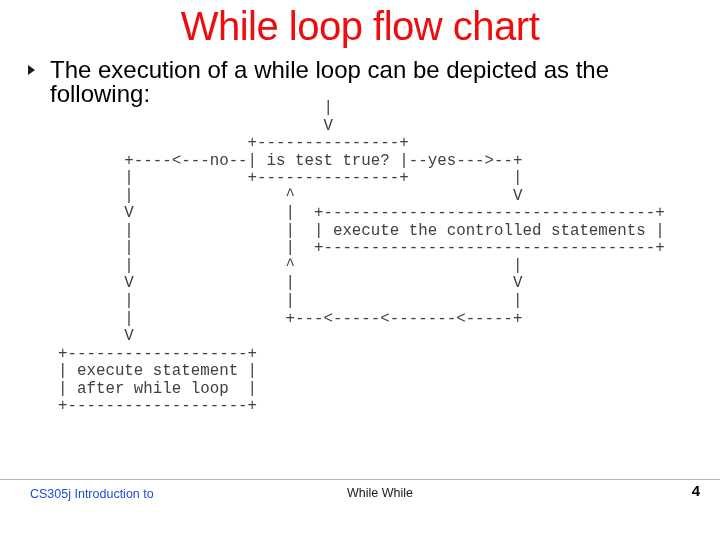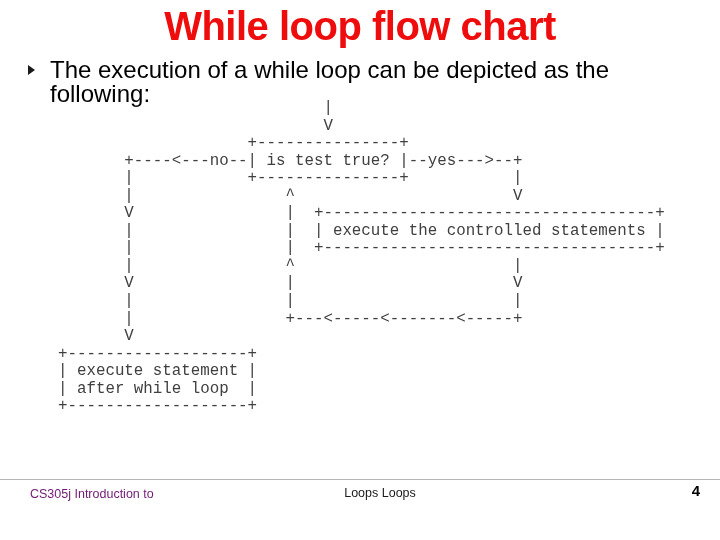--- a/index.html
+++ b/index.html
@@ -1,38 +1,38 @@
 <!DOCTYPE html>
 <html><head>
 <meta charset="utf-8">
 <style>
   html,body{margin:0;padding:0;}
   body{width:720px;height:540px;background:#ffffff;overflow:hidden;position:relative;
        font-family:"Liberation Sans", sans-serif;}
   .slide{position:absolute;inset:0;width:720px;height:540px;background:#ffffff;}
 
   .title{position:absolute;top:4px;left:0;width:720px;text-align:center;
-         font-size:40px;font-weight:700;color:#ee0c0c;letter-spacing:-0.5px;
+         font-size:40px;font-weight:400;color:#ee0c0c;letter-spacing:-0.5px;
          font-family:"Liberation Sans", sans-serif;}
 
   .bullet-row{position:absolute;top:58px;left:28px;width:660px;display:flex;align-items:flex-start;}
   .bullet-tri{width:0;height:0;border-left:7px solid #1a1a1a;
               border-top:5px solid transparent;border-bottom:5px solid transparent;
               margin-top:7px;margin-right:15px;flex:0 0 auto;}
   .bullet-text{font-size:24px;color:#000000;line-height:24px;
                font-family:"Liberation Sans", sans-serif;}
 
   .ascii-art{position:absolute;left:58px;top:100px;margin:0;
              font-family:"Liberation Mono","DejaVu Sans Mono",monospace;
              font-size:15.8px;line-height:17.55px;color:#404040;
              white-space:pre;letter-spacing:0;}
 
   .footer-divider{position:absolute;left:0;top:479px;width:720px;height:1px;
                   background:#b5b5b5;}
-  .footer-left{position:absolute;left:30px;top:486px;font-size:12.5px;color:#701a75;
+  .footer-left{position:absolute;left:30px;top:486px;font-size:12.5px;color:#1d4ed8;
                line-height:16px;width:220px;}
   .footer-center{position:absolute;left:300px;top:486px;width:160px;text-align:center;
                  font-size:12.5px;color:#1a1a1a;}
   .footer-page{position:absolute;right:20px;top:482px;font-size:15px;font-weight:700;
                color:#000000;}
 </style>
 </head>
 <body>
 
 <div class="slide">
@@ -62,17 +62,17 @@
 | execute statement |
 | after while loop  |
 +-------------------+</pre>
 
   <div class="footer-divider"></div>
 
   <div class="footer-left">
     <div>CS305j Introduction to</div>
   </div>
 
-  <div class="footer-center">Loops Loops</div>
+  <div class="footer-center">While While</div>
 
   <div class="footer-page">4</div>
 
 </div>
 
 </body></html>

